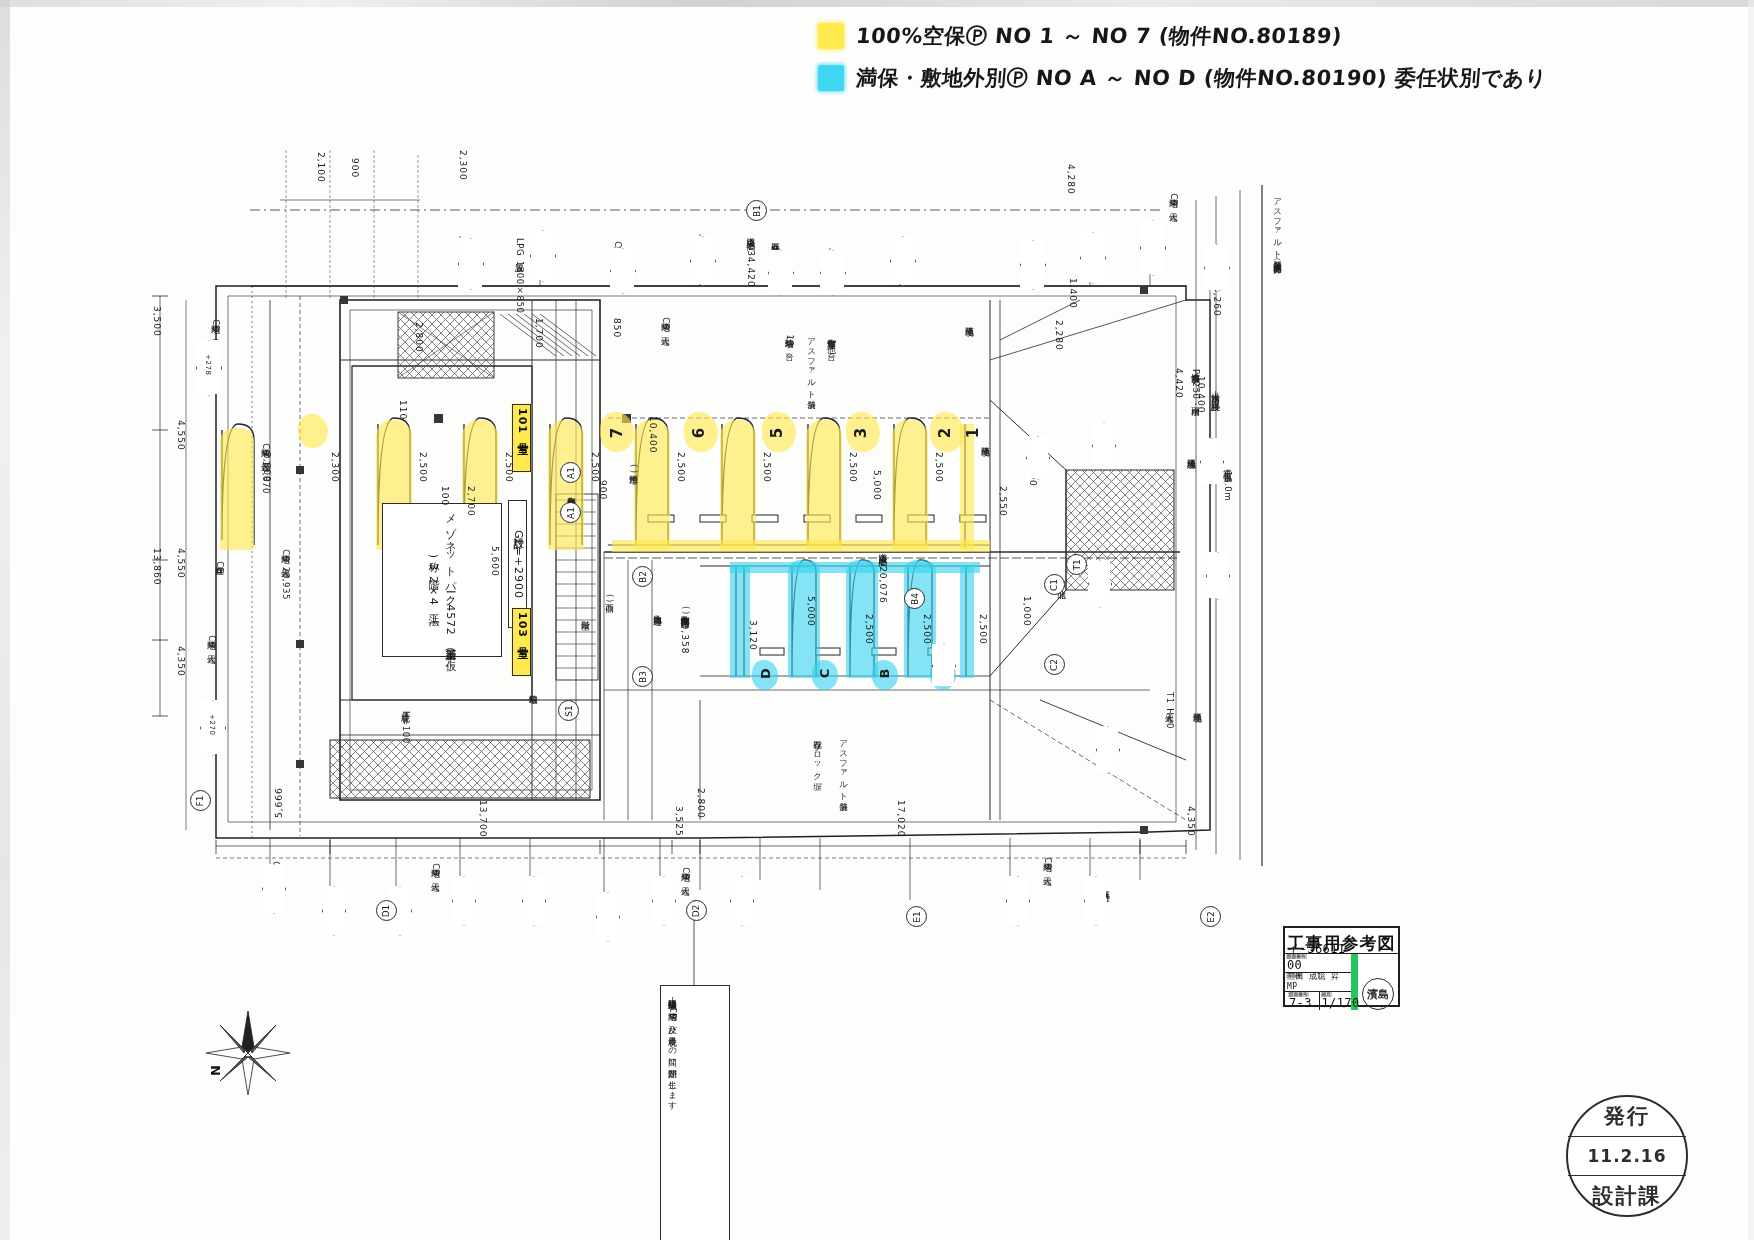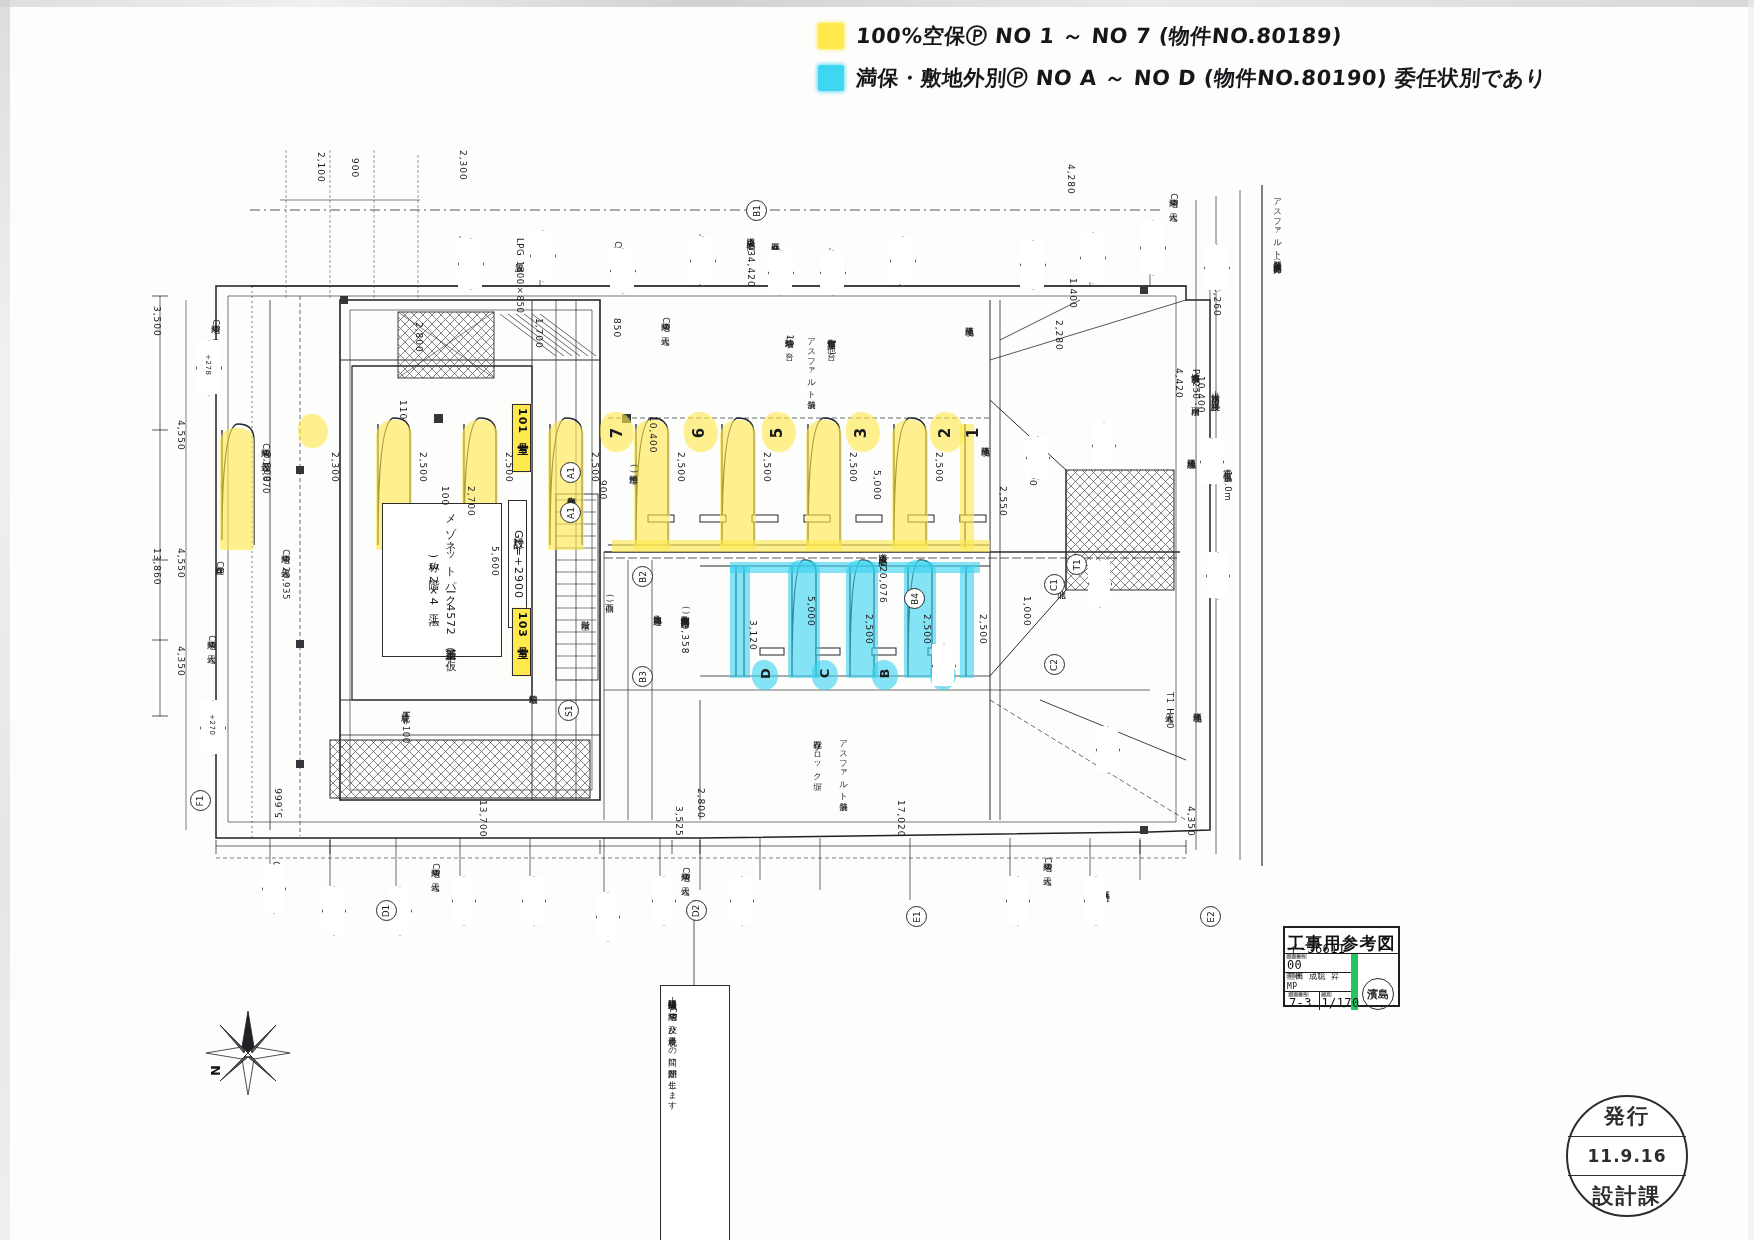--- a/index.html
+++ b/index.html
@@ -649,15 +649,15 @@
       </div>
     </div>
     <div id="tb-right">
       <div id="tb-seal">濱島</div>
     </div>
   </div>
 </div>
 
 <div id="stamp">
   <div class="stamp-row">発行</div>
-  <div class="stamp-row mid">11.9.16</div>
+  <div class="stamp-row mid">11.2.16</div>
   <div class="stamp-row">設計課</div>
 </div>
 
 </body></html>

